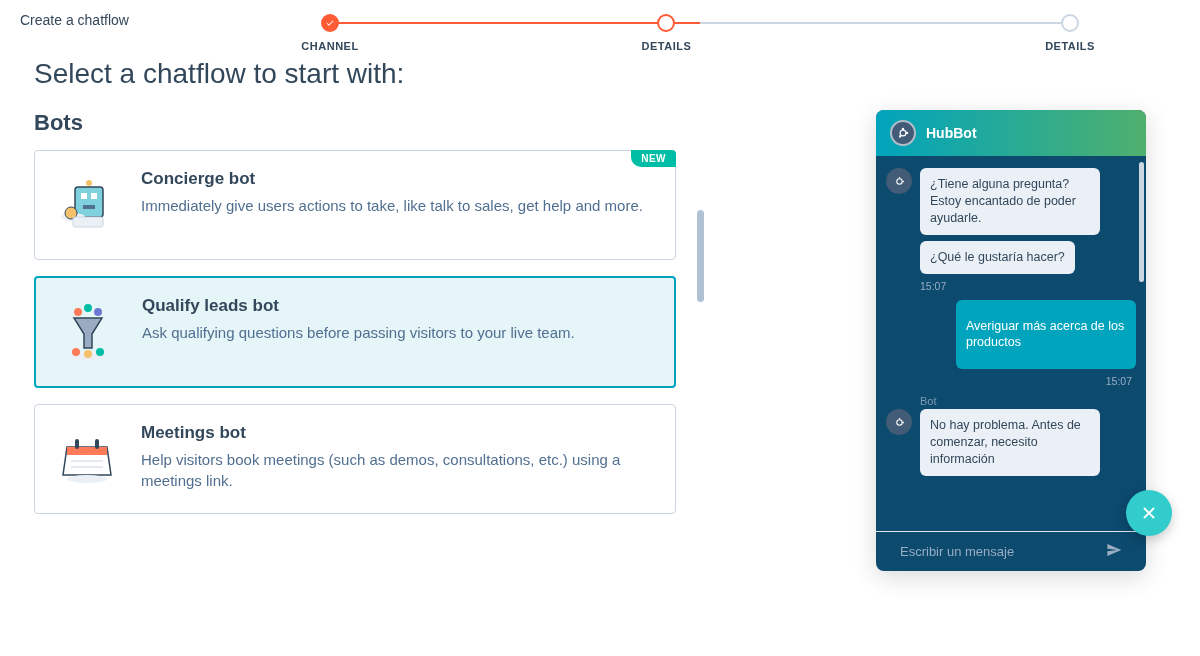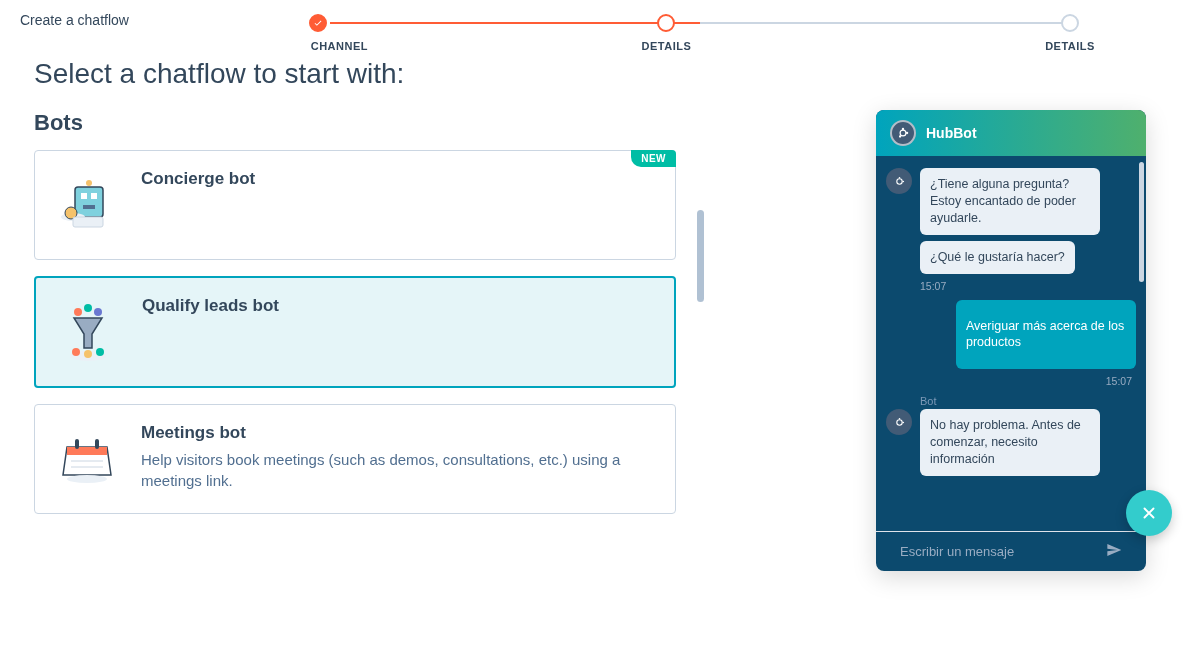--- a/index.html
+++ b/index.html
@@ -59,21 +59,21 @@
 </head>
 <body>
 
 <div class="header">
   <div class="breadcrumb">Create a chatflow</div>
 
   <div class="progress">
     <div class="track"></div>
     <div class="track-fill" style="width:44%;"></div>
 
-    <div class="step complete" style="left:38px;text-align:right;">
+    <div class="step complete" style="left:50px;">
       <div class="dot">
         <svg viewBox="0 0 16 16" width="10" height="10">
             <path fill="#fff" d="M6.2 10.5 3.5 7.8l-1 1 3.7 3.7L13.5 5l-1-1z"></path>
           </svg>
       </div>
       <div class="label">CHANNEL</div>
     </div>
 
     <div class="step current" style="left:46%;">
       <div class="dot"></div>
@@ -102,38 +102,40 @@
             <rect x="36" y="20" width="6" height="6" fill="#fff"></rect>
           <rect x="28" y="32" width="12" height="4" fill="#516f90"></rect>
           <circle cx="34" cy="10" r="3" fill="#f5c26b"></circle>
           <ellipse cx="18" cy="44" rx="12" ry="4" fill="#eaf0f6"></ellipse>
           <circle cx="16" cy="40" r="6" fill="#f5c26b" stroke="#33475b"></circle>
           <rect x="18" y="44" width="30" height="10" rx="2" fill="#eaf0f6" stroke="#cbd6e2"></rect>
         </svg>
       </div>
       <div class="body">
         <div class="title">Concierge bot</div>
+        <div class="desc">Immediately give users actions to take, like talk to sales, get help and more.</div>
       </div>
     </div>
 
     <div class="card selected">
       <div class="illus">
         <svg viewBox="0 0 64 64" width="64" height="64">
           <ellipse cx="32" cy="56" rx="18" ry="5" fill="#eaf0f6"></ellipse>
           <path d="M18 18 L46 18 L36 34 L36 48 L28 48 L28 34 Z" fill="#99acc2" stroke="#33475b" stroke-width="1.5"></path>
           <circle cx="22" cy="12" r="4" fill="#ff7a59"></circle>
           <circle cx="32" cy="8" r="4" fill="#00bda5"></circle>
           <circle cx="42" cy="12" r="4" fill="#6a78d1"></circle>
           <circle cx="20" cy="52" r="4" fill="#ff7a59"></circle>
           <circle cx="32" cy="54" r="4" fill="#f5c26b"></circle>
           <circle cx="44" cy="52" r="4" fill="#00bda5"></circle>
         </svg>
       </div>
       <div class="body">
         <div class="title">Qualify leads bot</div>
+        <div class="desc">Ask qualifying questions before passing visitors to your live team.</div>
       </div>
     </div>
 
     <div class="card">
       <div class="illus">
         <svg viewBox="0 0 64 64" width="64" height="64">
           <path d="M12 20 L52 20 L56 48 L8 48 Z" fill="#fff" stroke="#33475b" stroke-width="1.5"></path>
           <path d="M12 20 L52 20 L52 28 L12 28 Z" fill="#ff7a59"></path>
           <line x1="16" y1="34" x2="48" y2="34" stroke="#cbd6e2"></line>
           <line x1="16" y1="40" x2="48" y2="40" stroke="#cbd6e2"></line>

